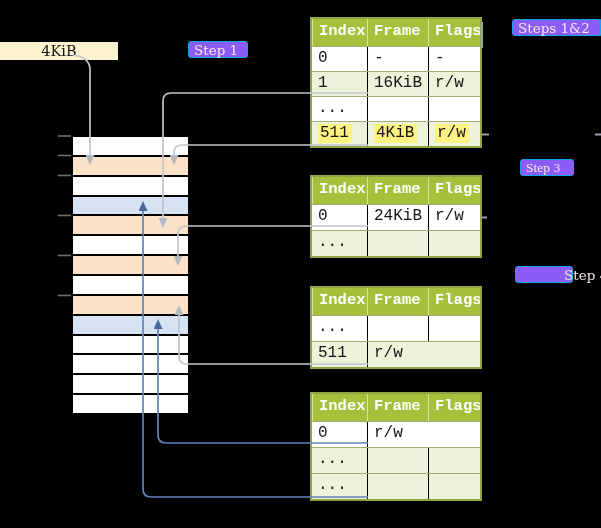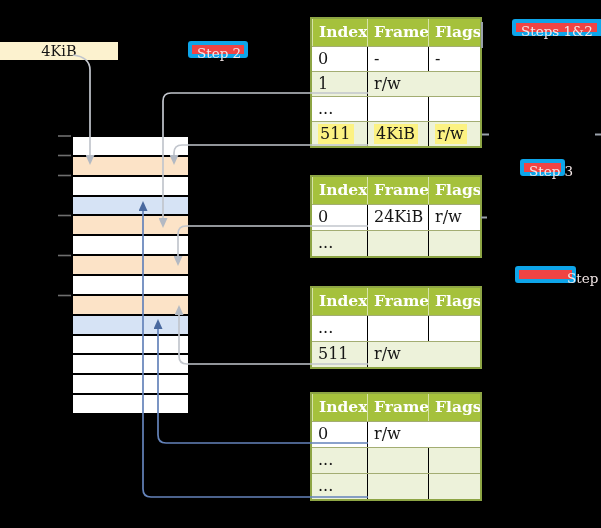--- a/index.html
+++ b/index.html
@@ -13,32 +13,32 @@
   .mrow:first-child{border-top:none;}
   .mrow.white{background:#ffffff;}
   .mrow.peach{background:#fce3c7;}
   .mrow.blue{background:#d6e3f5;}
 
   
   .legendbox{position:absolute;left:0;top:42px;width:118px;height:18px;background:#fcf2cf;
              color:#141414;font-size:14.5px;display:flex;align-items:center;justify-content:center;}
 
   
-  .badge{position:absolute;background:#ef4444;border:4px solid #0ea5e9;color:#f3e7e7;
-         font-size:13.5px;height:17px;line-height:16px;text-align:right;border-radius:3px;
+  .badge{position:absolute;background:#8b5cf6;border:1px solid #0ea5e9;color:#f3e7e7;
+         font-size:13.5px;height:17px;line-height:16px;text-align:left;border-radius:3px;
          padding:0 5px;box-sizing:border-box;white-space:nowrap;}
   #badge-step0{left:188px;top:41px;width:60px;}
   #badge-steps12{left:512px;top:19px;width:89px;border-radius:3px 0 0 3px;}
-  #badge-step3{left:520px;top:159px;width:45px;}
+  #badge-step3{left:520px;top:159px;width:54px;font-family:Liberation Serif, serif;}
   #badge-step4{left:515px;top:266px;width:58px;padding-left:48px;}
 
   
   .ptable{position:absolute;left:310px;width:172px;border:2px solid #8da544;
           background:#fff;box-sizing:border-box;}
-  .trow{display:flex;height:26px;border-top:1px solid #a3ad72;box-sizing:border-box;background:#fff;}
+  .trow{display:flex;height:26px;border-top:1px solid #a3ad72;box-sizing:border-box;background:#fff;font-family:Liberation Mono, monospace;}
   .trow.thead{height:27px;background:#a5c13c;border-top:none;}
   .trow.shaded{background:#edf2da;}
   .ptable[data-table="0"] .trow:not(.thead){height:25px;}
   .tcell{box-sizing:border-box;padding:2px 0 0 6px;font-size:16px;color:#161616;
          border-left:1px solid #000;overflow:hidden;white-space:nowrap;}
   .tcell:first-child{border-left:none;}
   .thead .tcell{color:#fff;font-weight:bold;font-size:15.5px;border-left:1px solid rgba(255,255,255,.55);padding-top:3px;}
   .c0{width:55px;}
   .c1{width:61px;}
   .c2{flex:1;}
@@ -53,21 +53,21 @@
 </style>
 </head>
 <body>
 
 <div class="stage">
 
   <div class="legendbox">
     <span>4KiB</span>
   </div>
 
-  <div class="badge" id="badge-step0">Step 2</div>
+  <div class="badge" id="badge-step0">Step 1</div>
   <div class="badge" id="badge-steps12">Steps 1&amp;2</div>
   <div class="badge" id="badge-step3">Step 3</div>
   <div class="badge" id="badge-step4">Step 4</div>
 
   <div class="mem" id="membox">
       <div class="mrow white"></div>
       <div class="mrow peach"></div>
       <div class="mrow white"></div>
       <div class="mrow blue"></div>
       <div class="mrow peach"></div>
@@ -88,20 +88,21 @@
         <div class="tcell c1">Frame</div>
         <div class="tcell c2">Flags</div>
       </div>
       <div class="trow">
         <div class="tcell c0">0</div>
         <div class="tcell c1">-</div>
         <div class="tcell c2">-</div>
       </div>
       <div class="trow shaded">
         <div class="tcell c0">1</div>
+        <div class="tcell c1">16KiB</div>
         <div class="tcell c2">r/w</div>
       </div>
       <div class="trow">
         <div class="tcell c0">...</div>
         <div class="tcell c1"></div>
         <div class="tcell c2"></div>
       </div>
       <div class="trow shaded">
         <div class="tcell c0"><span class="hl">511</span></div>
         <div class="tcell c1"><span class="hl">4KiB</span></div>

